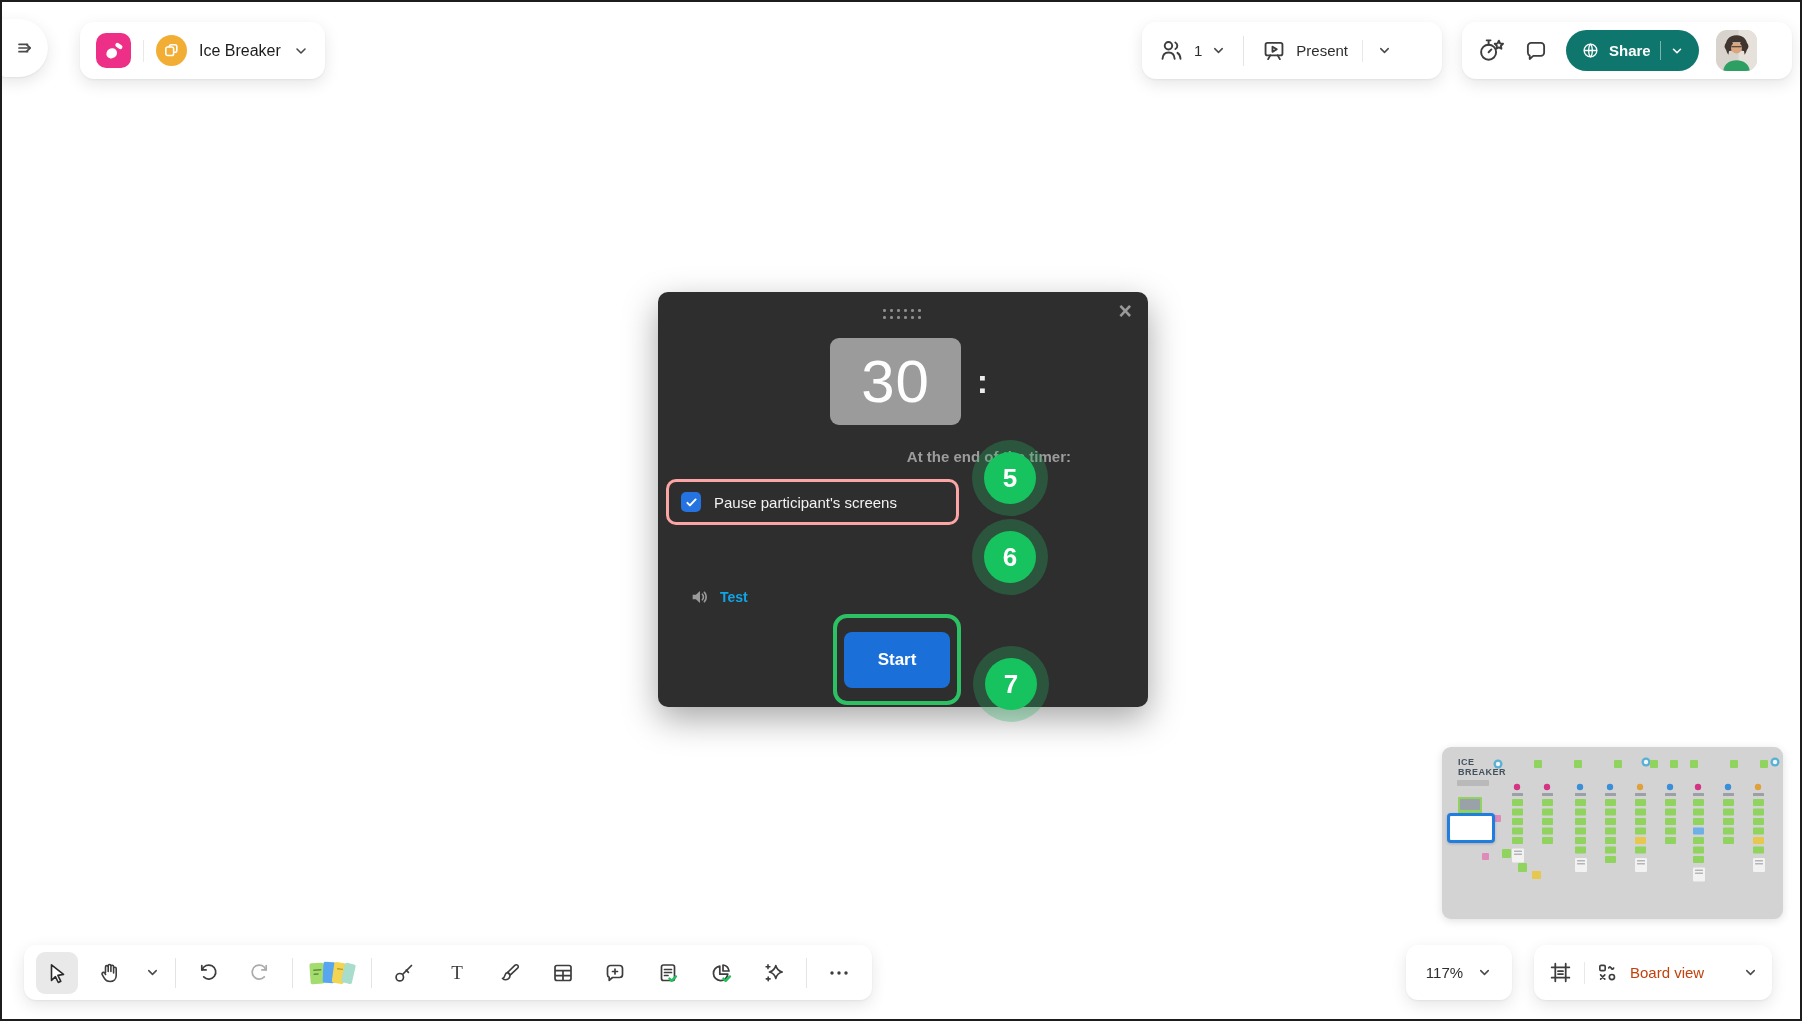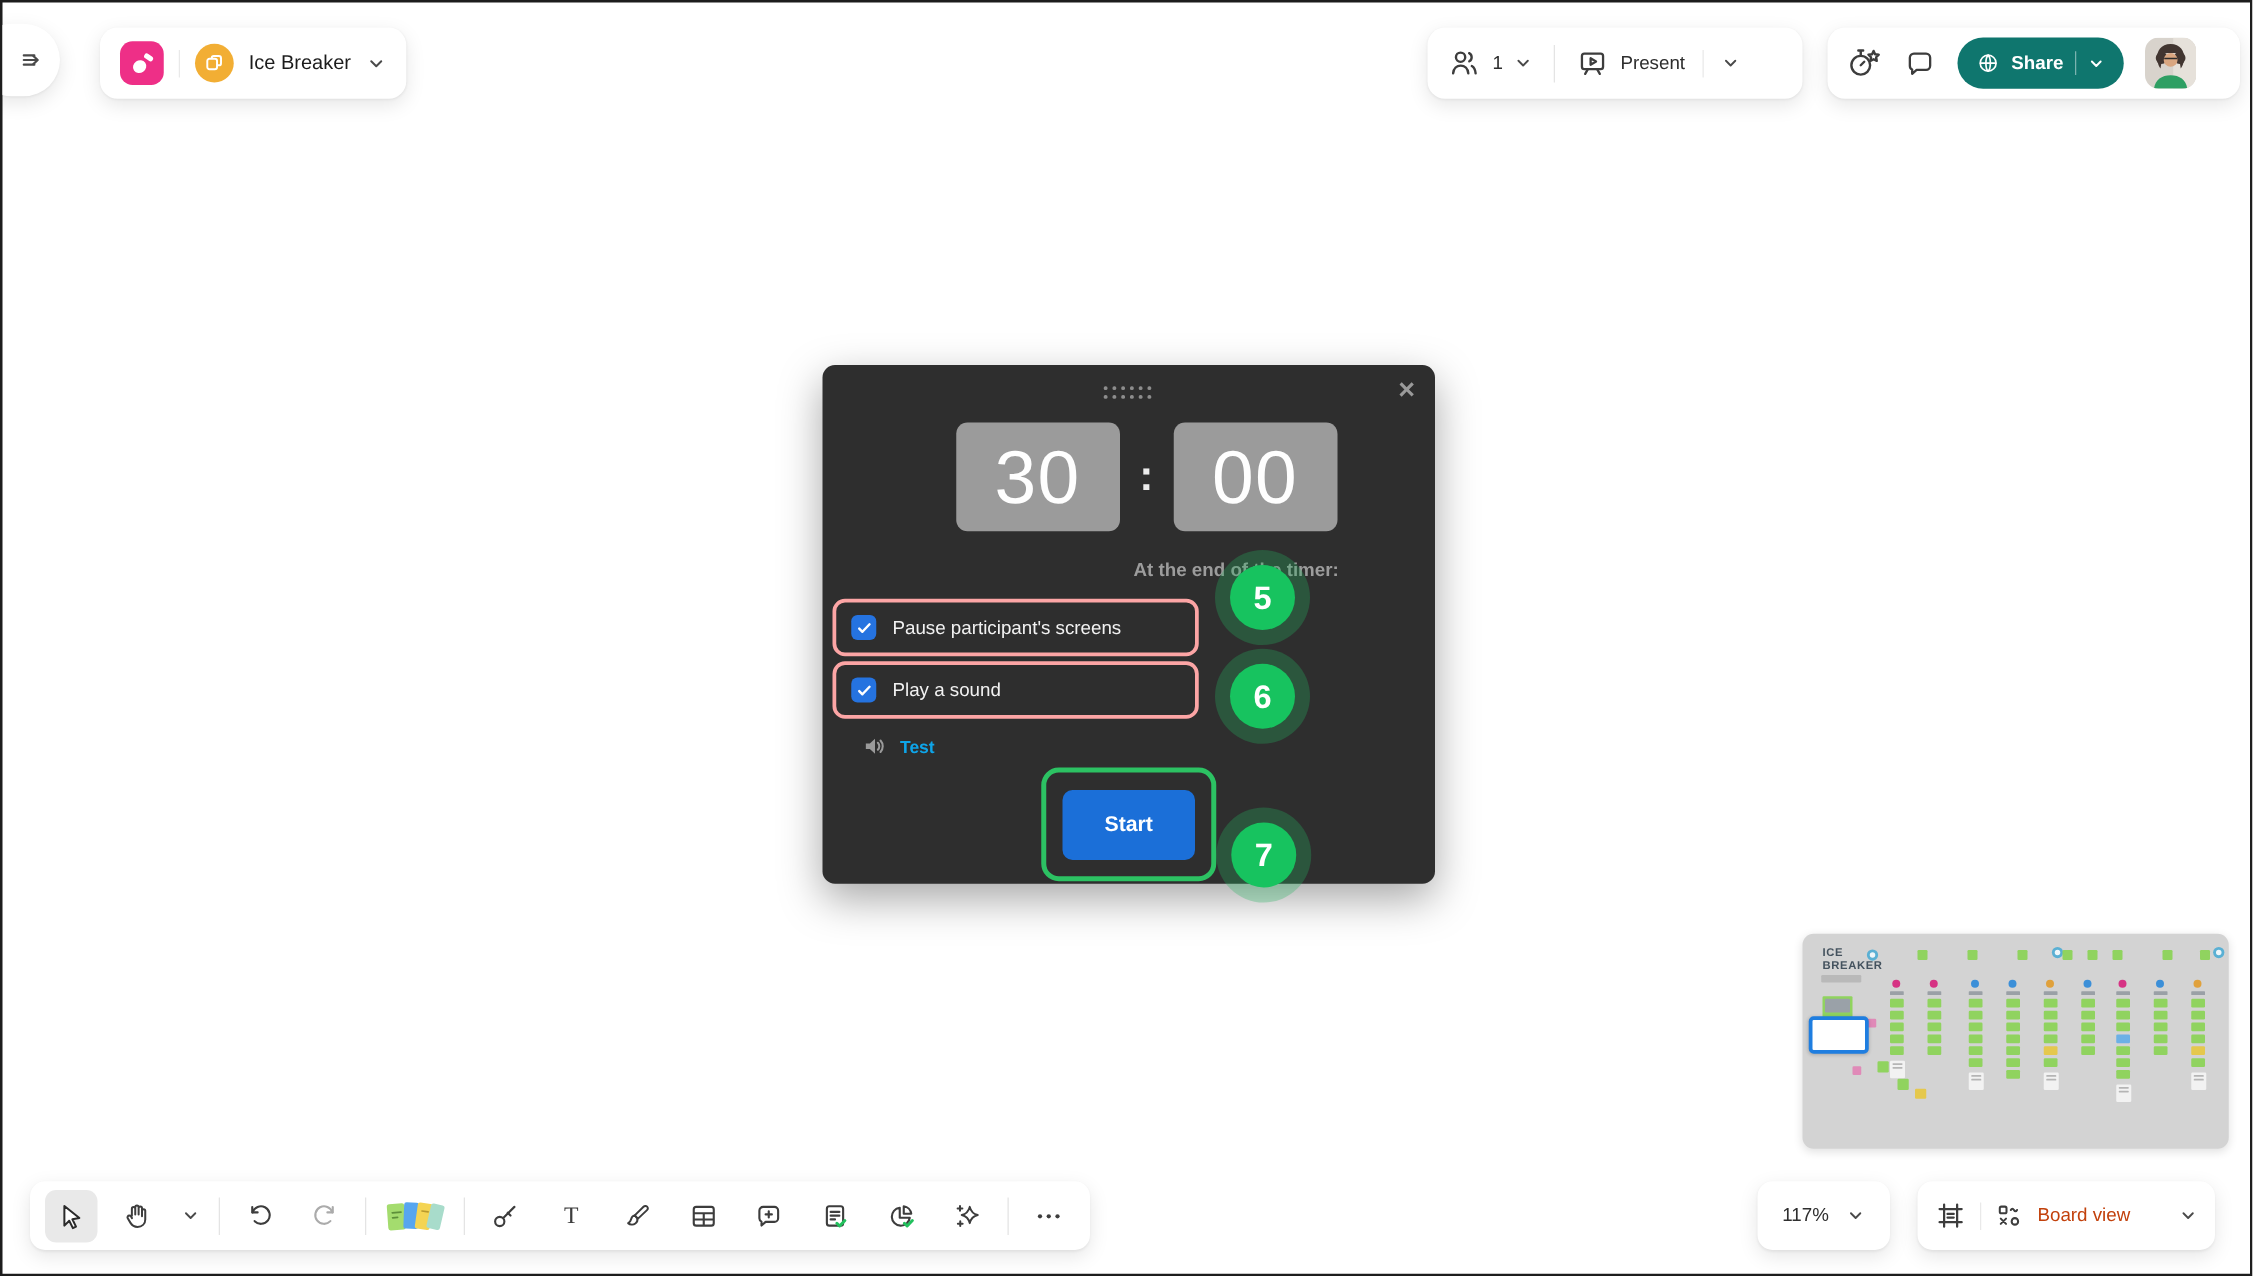--- a/index.html
+++ b/index.html
@@ -41,21 +41,21 @@
   #digit-colon{width:43px;text-align:center;font-size:34px;font-weight:700;color:#ececec;}
   #end-label{position:absolute;left:0;width:413px;top:156px;text-align:right;font-size:15px;font-weight:700;color:#9c9c9c;}
   .option-row{position:absolute;left:8px;width:293px;height:46px;border:3px solid #fca5a5;border-radius:10px;box-sizing:border-box;
     display:flex;align-items:center;gap:13px;padding:0 12px;}
   #option-row-1{top:187px;}
   #option-row-2{top:237px;}
   .checkbox{width:20px;height:20px;border-radius:5px;background:#2573e0;display:flex;align-items:center;justify-content:center;flex:none;}
   .option-label{font-size:15px;color:#f2f2f2;}
   #test-row{position:absolute;left:31px;top:294px;display:flex;align-items:center;gap:9px;}
   #test-label{font-size:14px;font-weight:700;color:#0ea5e9;}
-  #start-wrap{position:absolute;left:175px;top:322px;width:140px;height:91px;border:4px solid #2cc263;border-radius:14px;box-sizing:border-box;
+  #start-wrap{position:absolute;left:175px;top:322px;width:128px;height:91px;border:4px solid #2cc263;border-radius:14px;box-sizing:border-box;
     display:flex;align-items:center;justify-content:center;}
   #start-btn{width:106px;height:56px;border-radius:8px;background:#1b6fd8;color:#fff;font-size:17px;font-weight:600;
     display:flex;align-items:center;justify-content:center;border:none;}
   
   .halo{position:absolute;width:76px;height:76px;border-radius:50%;background:rgba(38,180,95,.30);display:flex;align-items:center;justify-content:center;}
   .num-circle{width:52px;height:52px;border-radius:50%;background:#17c35f;color:#fff;font-size:26px;font-weight:700;
     display:flex;align-items:center;justify-content:center;}
   #anno-5{left:970px;top:438px;} #anno-6{left:970px;top:517px;} #anno-7{left:971px;top:644px;}
   
   #minimap{position:absolute;left:1440px;top:745px;width:341px;height:172px;background:#d3d3d3;border-radius:9px;box-shadow:0 2px 8px rgba(0,0,0,.12);overflow:hidden;}
@@ -195,39 +195,30 @@
         <i></i>
         <i></i>
         <i></i>
         <i></i>
         <i></i>
     </div>
     <span id="timer-close">×</span>
     <div id="digits-row">
       <span class="digit-box">30</span>
       <span id="digit-colon">:</span>
-      <span class="digit-box">00</span>
     </div>
     <div id="end-label">At the end of the timer:</div>
 
     <div id="option-row-1" class="option-row">
       <span class="checkbox">
         <svg width="15" height="15" viewBox="0 0 20 20" fill="none" stroke="#fff" stroke-width="2.6" stroke-linecap="round" stroke-linejoin="round">
             <path d="M4.5 10.5l3.4 3.4 7.6-8"></path>
           </svg>
       </span>
       <span class="option-label">Pause participant's screens</span>
-    </div>
-    <div id="option-row-2" class="option-row">
-      <span class="checkbox">
-        <svg width="15" height="15" viewBox="0 0 20 20" fill="none" stroke="#fff" stroke-width="2.6" stroke-linecap="round" stroke-linejoin="round">
-            <path d="M4.5 10.5l3.4 3.4 7.6-8"></path>
-          </svg>
-      </span>
-      <span class="option-label">Play a sound</span>
     </div>
 
     <div id="test-row">
       <span class="icn">
         <svg width="22" height="22" viewBox="0 0 24 24" fill="#9a9a9a">
           <path d="M4 9.5h3.5L12 5.5v13l-4.5-4H4z"></path>
           <path d="M14.5 9a4.2 4.2 0 0 1 0 6M16.8 7a7.4 7.4 0 0 1 0 10" fill="none" stroke="#9a9a9a" stroke-width="1.8" stroke-linecap="round"></path>
         </svg>
       </span>
       <span id="test-label">Test</span>

